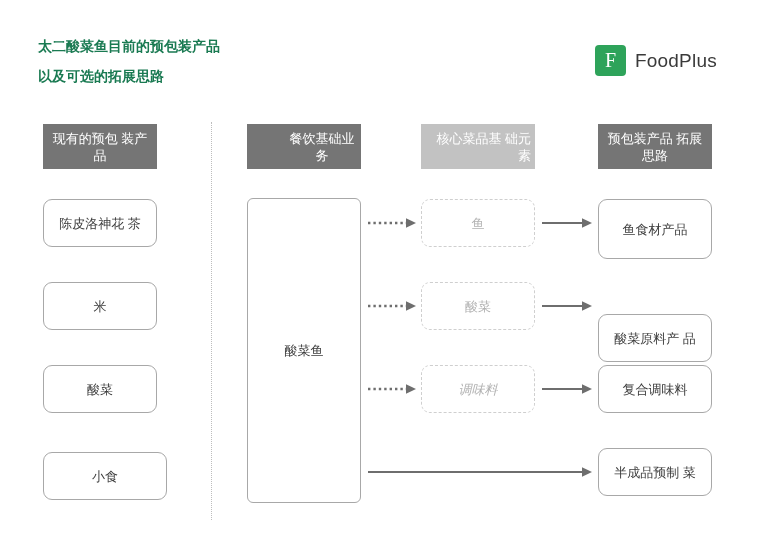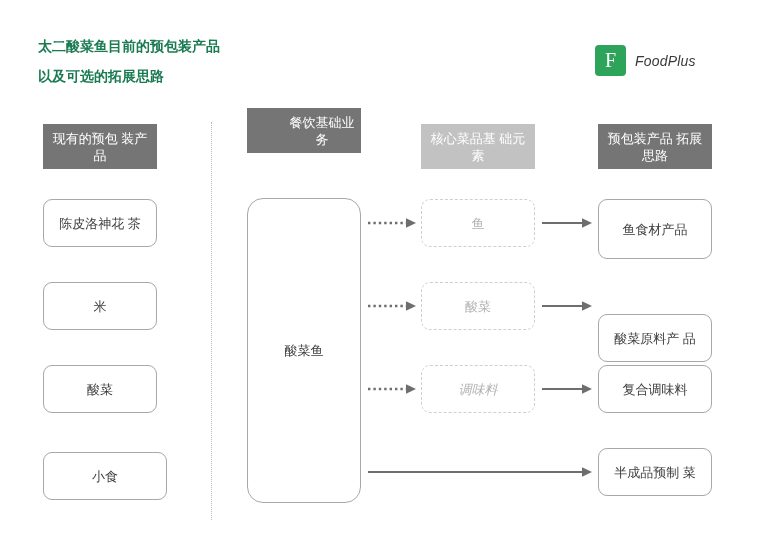--- a/index.html
+++ b/index.html
@@ -55,45 +55,44 @@
     justify-content: center;
     color: #ffffff;
     font-size: 20px;
     font-family: "Liberation Serif", "DejaVu Serif", serif;
     font-weight: 400;
     line-height: 1;
     padding-bottom: 1px;
     box-sizing: border-box;
   }
   #brand-logo .logo-text {
-    font-size: 14px;
+    font-size: 19px;
     color: #3a3a3a;
     letter-spacing: 0.2px;
-    font-style: italic;
   }
 
   
   .col-header {
     position: absolute;
     height: 45px;
     display: flex;
     align-items: center;
     justify-content: center;
     text-align: center;
     color: #ffffff;
     font-size: 13px;
     line-height: 17px;
     box-sizing: border-box;
     padding: 0 4px;
   }
   .col-header.dark { background: #757575; }
-  .col-header.light { background: #c2c2c2; }
+  .col-header.light { background: #c2c2c2; text-align: right; }
 
   #col-header-1 { left: 43px;  top: 124px; width: 114px; }
-  #col-header-2 { left: 247px; top: 108px; width: 114px; padding-left: 40px; }
+  #col-header-2 { left: 247px; top: 124px; width: 114px; padding-left: 40px; }
   #col-header-3 { left: 421px; top: 124px; width: 114px; }
   #col-header-4 { left: 598px; top: 124px; width: 114px; }
 
   
   #column-divider {
     position: absolute;
     left: 211px;
     top: 122px;
     width: 1px;
     height: 398px;
@@ -122,21 +121,21 @@
   #node-left-2 { left: 43px; top: 282px; width: 114px; height: 48px; }
   #node-left-3 { left: 43px; top: 365px; width: 114px; height: 48px; }
   #node-left-4 { left: 43px; top: 452px; width: 124px; height: 48px; }
 
   
   #node-core-business {
     left: 247px;
     top: 198px;
     width: 114px;
     height: 305px;
-    border-radius: 16px;
+    border-radius: 6px;
   }
 
   
   .node-box.dashed {
     border: 1px dashed #cfcfcf;
     color: #b2b2b2;
     border-radius: 9px;
   }
   #node-element-1 { left: 421px; top: 199px; width: 114px; height: 48px; }
   #node-element-2 { left: 421px; top: 282px; width: 114px; height: 48px; }

